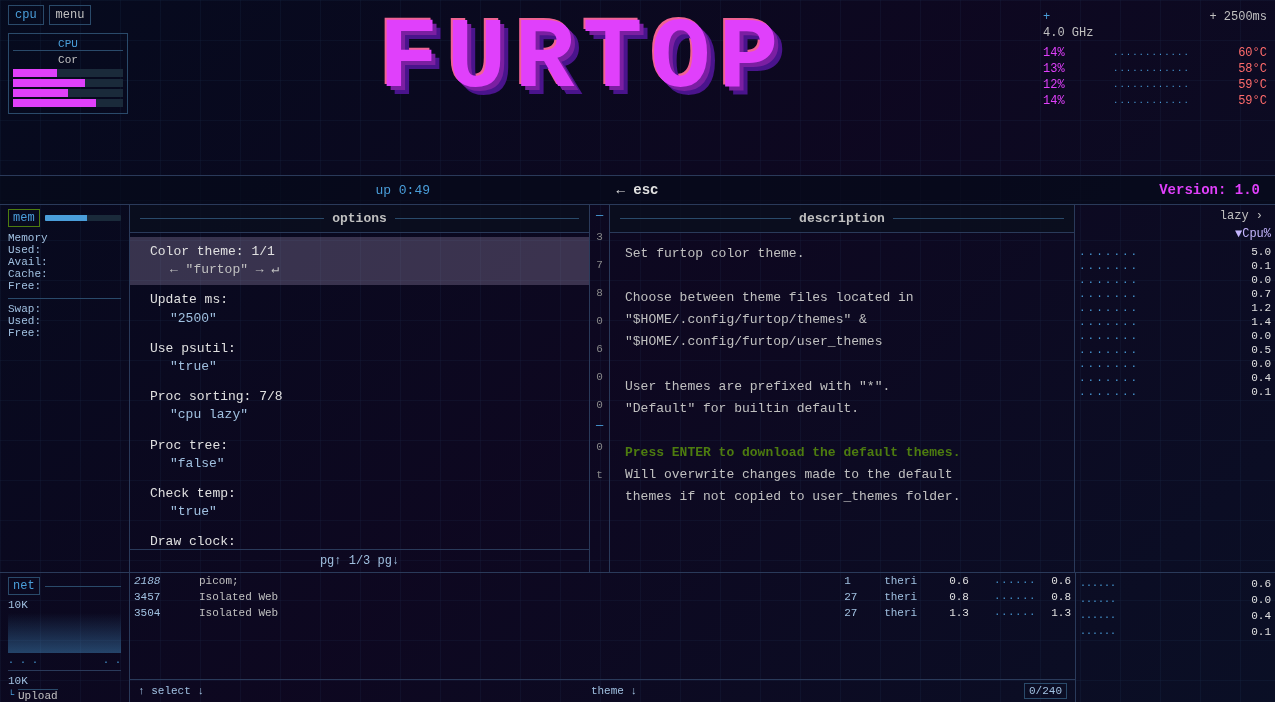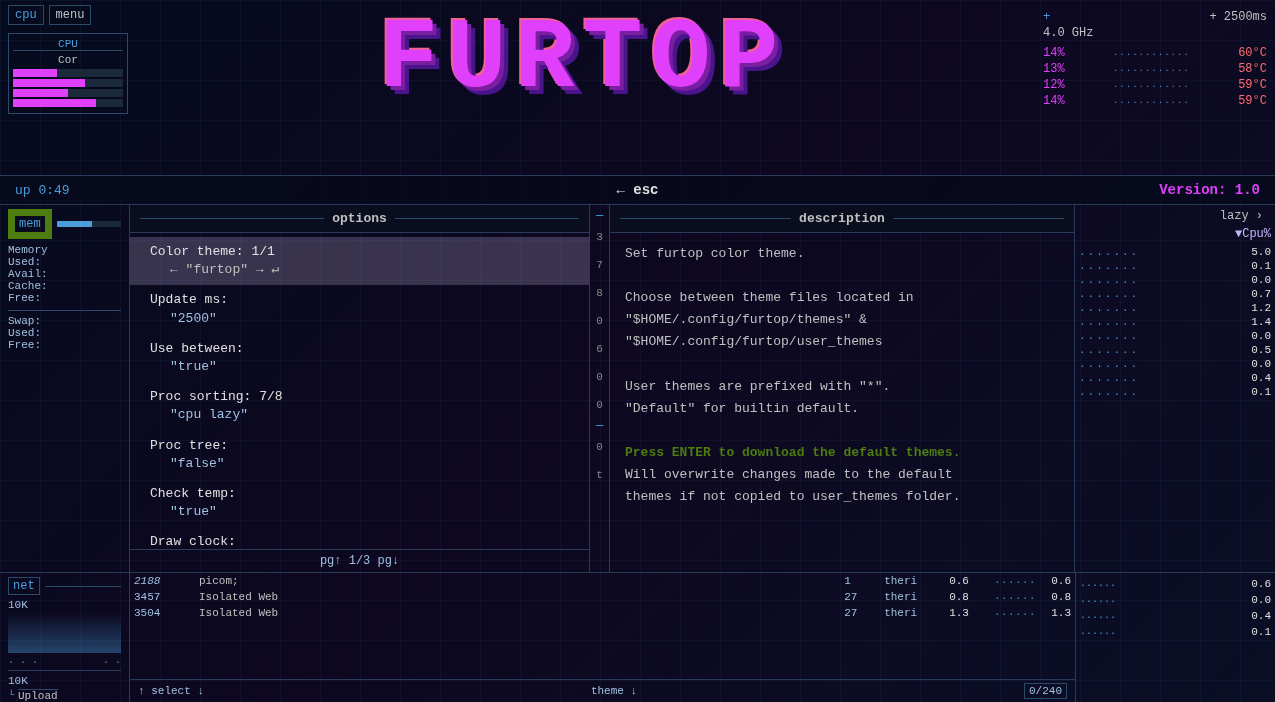--- a/index.html
+++ b/index.html
@@ -128,20 +128,21 @@
       border-top: 1px solid #2a3a5a;
       border-bottom: 1px solid #2a3a5a;
       padding: 0 15px;
       background: rgba(5, 10, 25, 0.7);
     }
 
     .middle-bar-up {
       color: #4a9eda;
       font-size: 13px;
       flex: 1;
+      text-align: right;
     }
 
     .middle-bar-esc {
       color: #e0e0e0;
       font-size: 14px;
       font-weight: bold;
       flex: 1;
       text-align: center;
     }
 
@@ -397,21 +398,21 @@
   <div class="middle-bar" style="position:relative; z-index:10;">
     <div class="middle-bar-up">up 0:49</div>
     <div class="middle-bar-esc">← esc</div>
     <div class="middle-bar-version">Version: 1.0</div>
   </div>
 
   <div class="content-area" style="position:relative; z-index:10; flex:1;">
 
     <div class="mem-section" style="min-width:130px;">
       <div style="display:flex; align-items:center; gap:5px; margin-bottom:5px;">
-        <span style="color:#4a9eda; font-size:12px; border:7px solid #4d7c0f; padding:1px 4px;">mem</span>
+        <span style="color:#4a9eda; font-size:12px; border:1px solid #4d7c0f; padding:1px 4px;">mem</span>
         <span style="flex:1; height:6px; background:#1a2a3a; display:block; border-radius:1px; overflow:hidden;">
           <span style="display:block; width:55%; height:100%; background:#4a9eda;"></span>
         </span>
       </div>
       <div class="mem-row">
           <span>Memory</span>
         </div>
       <div class="mem-row">
         <span>Used:</span>
       </div>
@@ -451,21 +452,21 @@
           <span class="option-name">Color theme: 1/1</span>
           <span class="option-nav">← "furtop" → ↵</span>
         </div>
 
         <div class="option-item">
           <span class="option-name">Update ms:</span>
           <span class="option-value">"2500"</span>
         </div>
 
         <div class="option-item">
-          <span class="option-name">Use between:</span>
+          <span class="option-name">Use psutil:</span>
           <span class="option-value">"true"</span>
         </div>
 
         <div class="option-item">
           <span class="option-name">Proc sorting: 7/8</span>
           <span class="option-value">"cpu lazy"</span>
         </div>
 
         <div class="option-item">
           <span class="option-name">Proc tree:</span>

